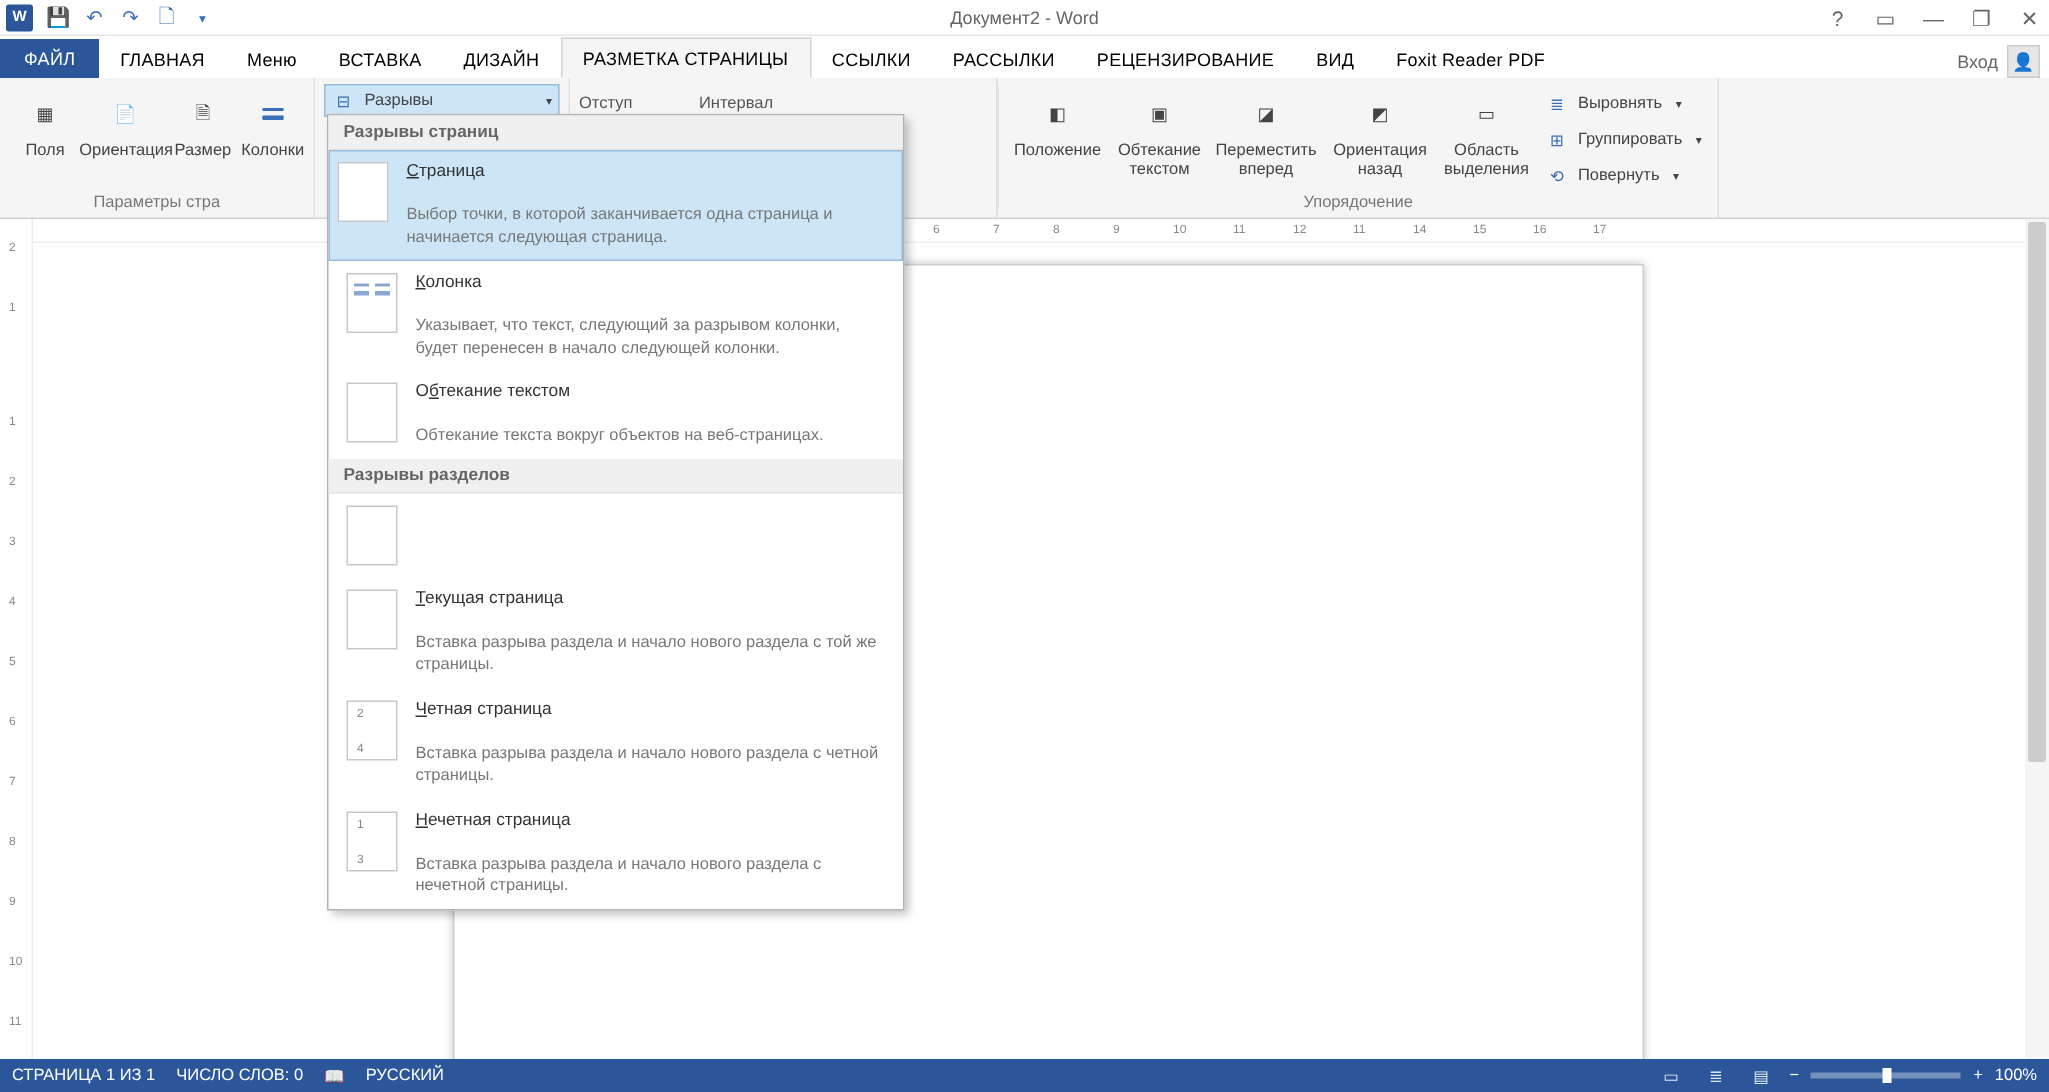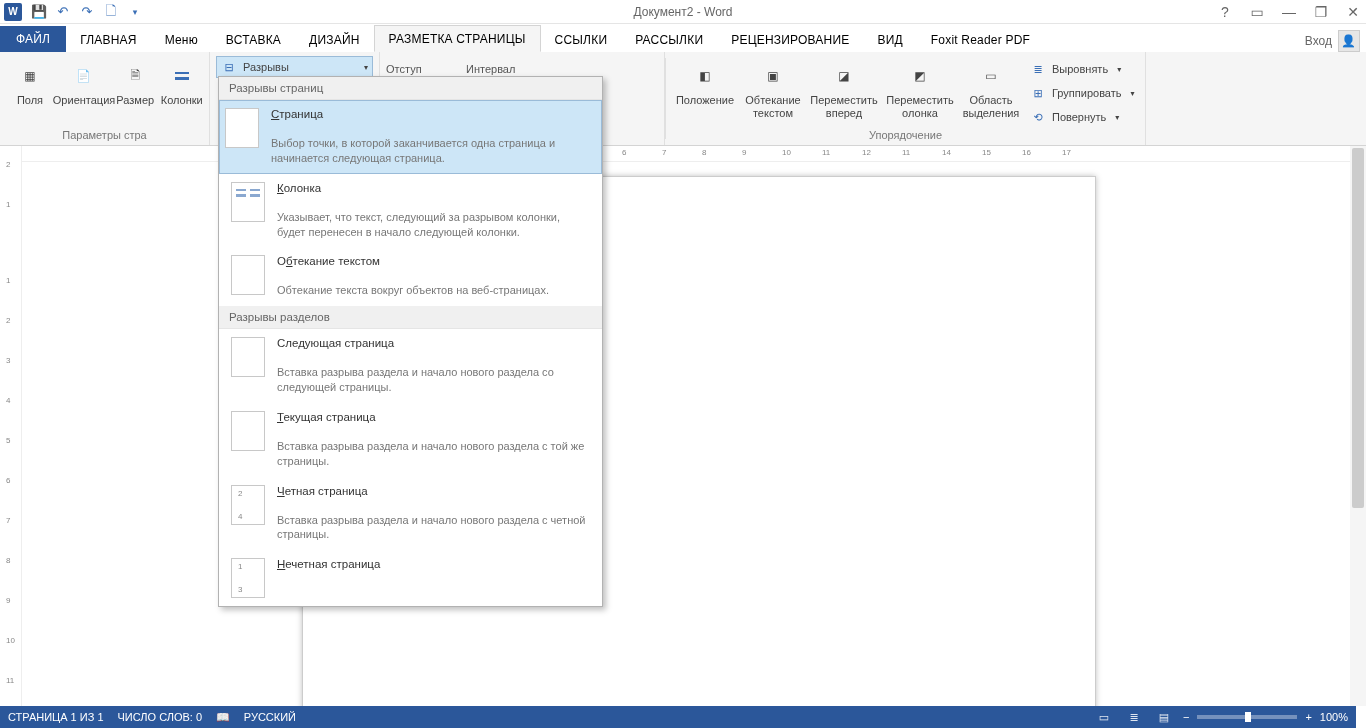--- a/index.html
+++ b/index.html
@@ -37,42 +37,42 @@
 .indent-group { display:flex; flex-direction:column; gap:2px; padding-top:2px; }
 .indent-row { display:flex; align-items:center; gap:6px; font-size:11px; height:22px; }
 .indent-row .lbl { color:#555; width:60px; }
 .spinner { border:1px solid #ccc; background:#fff; height:20px; width:56px; display:flex; align-items:center; justify-content:flex-end; padding:0 2px; font-size:11px; position:relative; }
 .spinner::after { content:"▴\A▾"; white-space:pre; font-size:5px; line-height:5px; position:absolute; right:2px; top:3px; color:#666; }
 
 .vsep { width:1px; background:#e0e0e0; margin:6px 0; }
 
 
 .gallery { position:absolute; left:218px; top:76px; width:385px; background:#fff; border:1px solid #b2b2b2; box-shadow:3px 3px 6px rgba(0,0,0,0.25); z-index:100; }
-.gal-head { background:#f0f0f0; color:#666; padding:5px 10px; font-size:11.5px; font-weight:normal; border-bottom:1px solid #e5e5e5; }
+.gal-head { background:#f0f0f0; color:#666; padding:5px 10px; font-size:11.5px; font-weight:bold; border-bottom:1px solid #e5e5e5; }
 .gal-item { display:flex; gap:12px; padding:8px 12px; cursor:default; }
 .gal-item.hov { background:#cde6f7; border:1px solid #9abbd8; padding:7px 5px; }
 .gi-ico { width:34px; height:40px; flex-shrink:0; border:1px solid #c8c8c8; background:#fff; position:relative; }
 .gi-txt { flex:1; }
 .gi-title { font-size:11.5px; color:#333; margin-bottom:1px; }
 .gi-title .u { text-decoration:underline; }
 .gi-desc { font-size:11px; color:#777; line-height:1.35;margin-top:16px; }
 
 
 .docarea { position:absolute; top:146px; left:0; right:0; bottom:22px; background:#fff; display:flex; }
 .vruler { width:22px; background:#fff; border-right:1px solid #eee; position:relative; }
 .vruler .tick { position:absolute; left:6px; font-size:8px; color:#888; }
 .hruler-wrap { flex:1; position:relative; }
 .hruler { height:16px; background:#fff; border-bottom:1px solid #eee; position:relative; font-size:8px; color:#888; }
 .hruler .ht { position:absolute; top:2px; }
 .page { position:absolute; top:30px; left:280px; width:794px; height:560px; background:#fff; box-shadow:0 0 6px rgba(0,0,0,0.25); border:1px solid #ccc; }
 .scroll-v { position:absolute; right:0; top:146px; bottom:22px; width:16px; background:#f5f5f5; }
 .scroll-v .thumb { position:absolute; top:2px; left:2px; right:2px; height:360px; background:#ccc; border-radius:2px; }
 
 
-.status { position:absolute; bottom:0; left:0; right:10px; height:22px; background:#2b579a; color:#fff; display:flex; align-items:center; font-size:11px; }
+.status { position:absolute; bottom:0; left:0; right:0; height:22px; background:#2b579a; color:#fff; display:flex; align-items:center; font-size:11px; }
 .status .sleft { display:flex; gap:14px; padding-left:8px; align-items:center; }
 .status .sright { margin-left:auto; display:flex; align-items:center; gap:8px; padding-right:8px; }
 .status .vbtn { width:22px; height:20px; display:flex; align-items:center; justify-content:center; opacity:0.85; }
 .zoom-track { width:100px; height:4px; background:rgba(255,255,255,0.35); position:relative; }
 .zoom-track .knob { position:absolute; left:48px; top:-3px; width:6px; height:10px; background:#fff; }
 .ico-lines { display:inline-block; width:14px; border-top:2px solid currentColor; border-bottom:2px solid currentColor; height:8px; position:relative; }
 .ico-lines::after { content:""; position:absolute; top:3px; left:0; right:0; border-top:2px solid currentColor; }
 </style>
 </head>
 <body>
@@ -183,21 +183,21 @@
       <div class="big-btn" style="width:62px">
           <div class="bi">▣</div>
           <div class="bl">Обтекание текстом</div>
         </div>
       <div class="big-btn" style="width:72px">
           <div class="bi">◪</div>
           <div class="bl">Переместить вперед</div>
         </div>
       <div class="big-btn" style="width:72px">
           <div class="bi">◩</div>
-          <div class="bl">Переместить олонка</div>
+          <div class="bl">Ориентация назад</div>
         </div>
       <div class="big-btn" style="width:62px">
           <div class="bi">▭</div>
           <div class="bl">Область выделения</div>
         </div>
       <div class="stack" style="padding-left:4px">
         <div class="srow">
             <span class="si">≣</span>
             <span>Выровнять</span>
             <span style="font-size:8px;margin-left:3px">▾</span>
@@ -240,24 +240,20 @@
   <div class="gal-item">
     <div class="gi-ico"></div>
     <div class="gi-txt">
         <div class="gi-title">О<span class="u">б</span>текание текстом</div>
         <div class="gi-desc">Обтекание текста вокруг объектов на веб-страницах.</div>
       </div>
   </div>
   <div class="gal-head">Разрывы разделов</div>
   <div class="gal-item">
     <div class="gi-ico"></div>
-    <div class="gi-txt">
-        <div class="gi-title">Следующая страница</div>
-        <div class="gi-desc">Вставка разрыва раздела и начало нового раздела со следующей страницы.</div>
-      </div>
   </div>
   <div class="gal-item">
     <div class="gi-ico"></div>
     <div class="gi-txt">
         <div class="gi-title"><span class="u">Т</span>екущая страница</div>
         <div class="gi-desc">Вставка разрыва раздела и начало нового раздела с той же страницы.</div>
       </div>
   </div>
   <div class="gal-item">
     <div class="gi-ico">
@@ -269,20 +265,21 @@
         <div class="gi-desc">Вставка разрыва раздела и начало нового раздела с четной страницы.</div>
       </div>
   </div>
   <div class="gal-item">
     <div class="gi-ico">
         <span style="position:absolute;top:3px;left:6px;font-size:8px;color:#888">1</span>
         <span style="position:absolute;bottom:3px;left:6px;font-size:8px;color:#888">3</span>
       </div>
     <div class="gi-txt">
         <div class="gi-title"><span class="u">Н</span>ечетная страница</div>
+        <div class="gi-desc">Вставка разрыва раздела и начало нового раздела с нечетной страницы.</div>
       </div>
   </div>
 </div>
 
 <div class="docarea">
   <div class="vruler">
     <div class="tick" style="top:14px">2</div>
       <div class="tick" style="top:54px">1</div>
     <div class="tick" style="top:130px">1</div>
       <div class="tick" style="top:170px">2</div>

